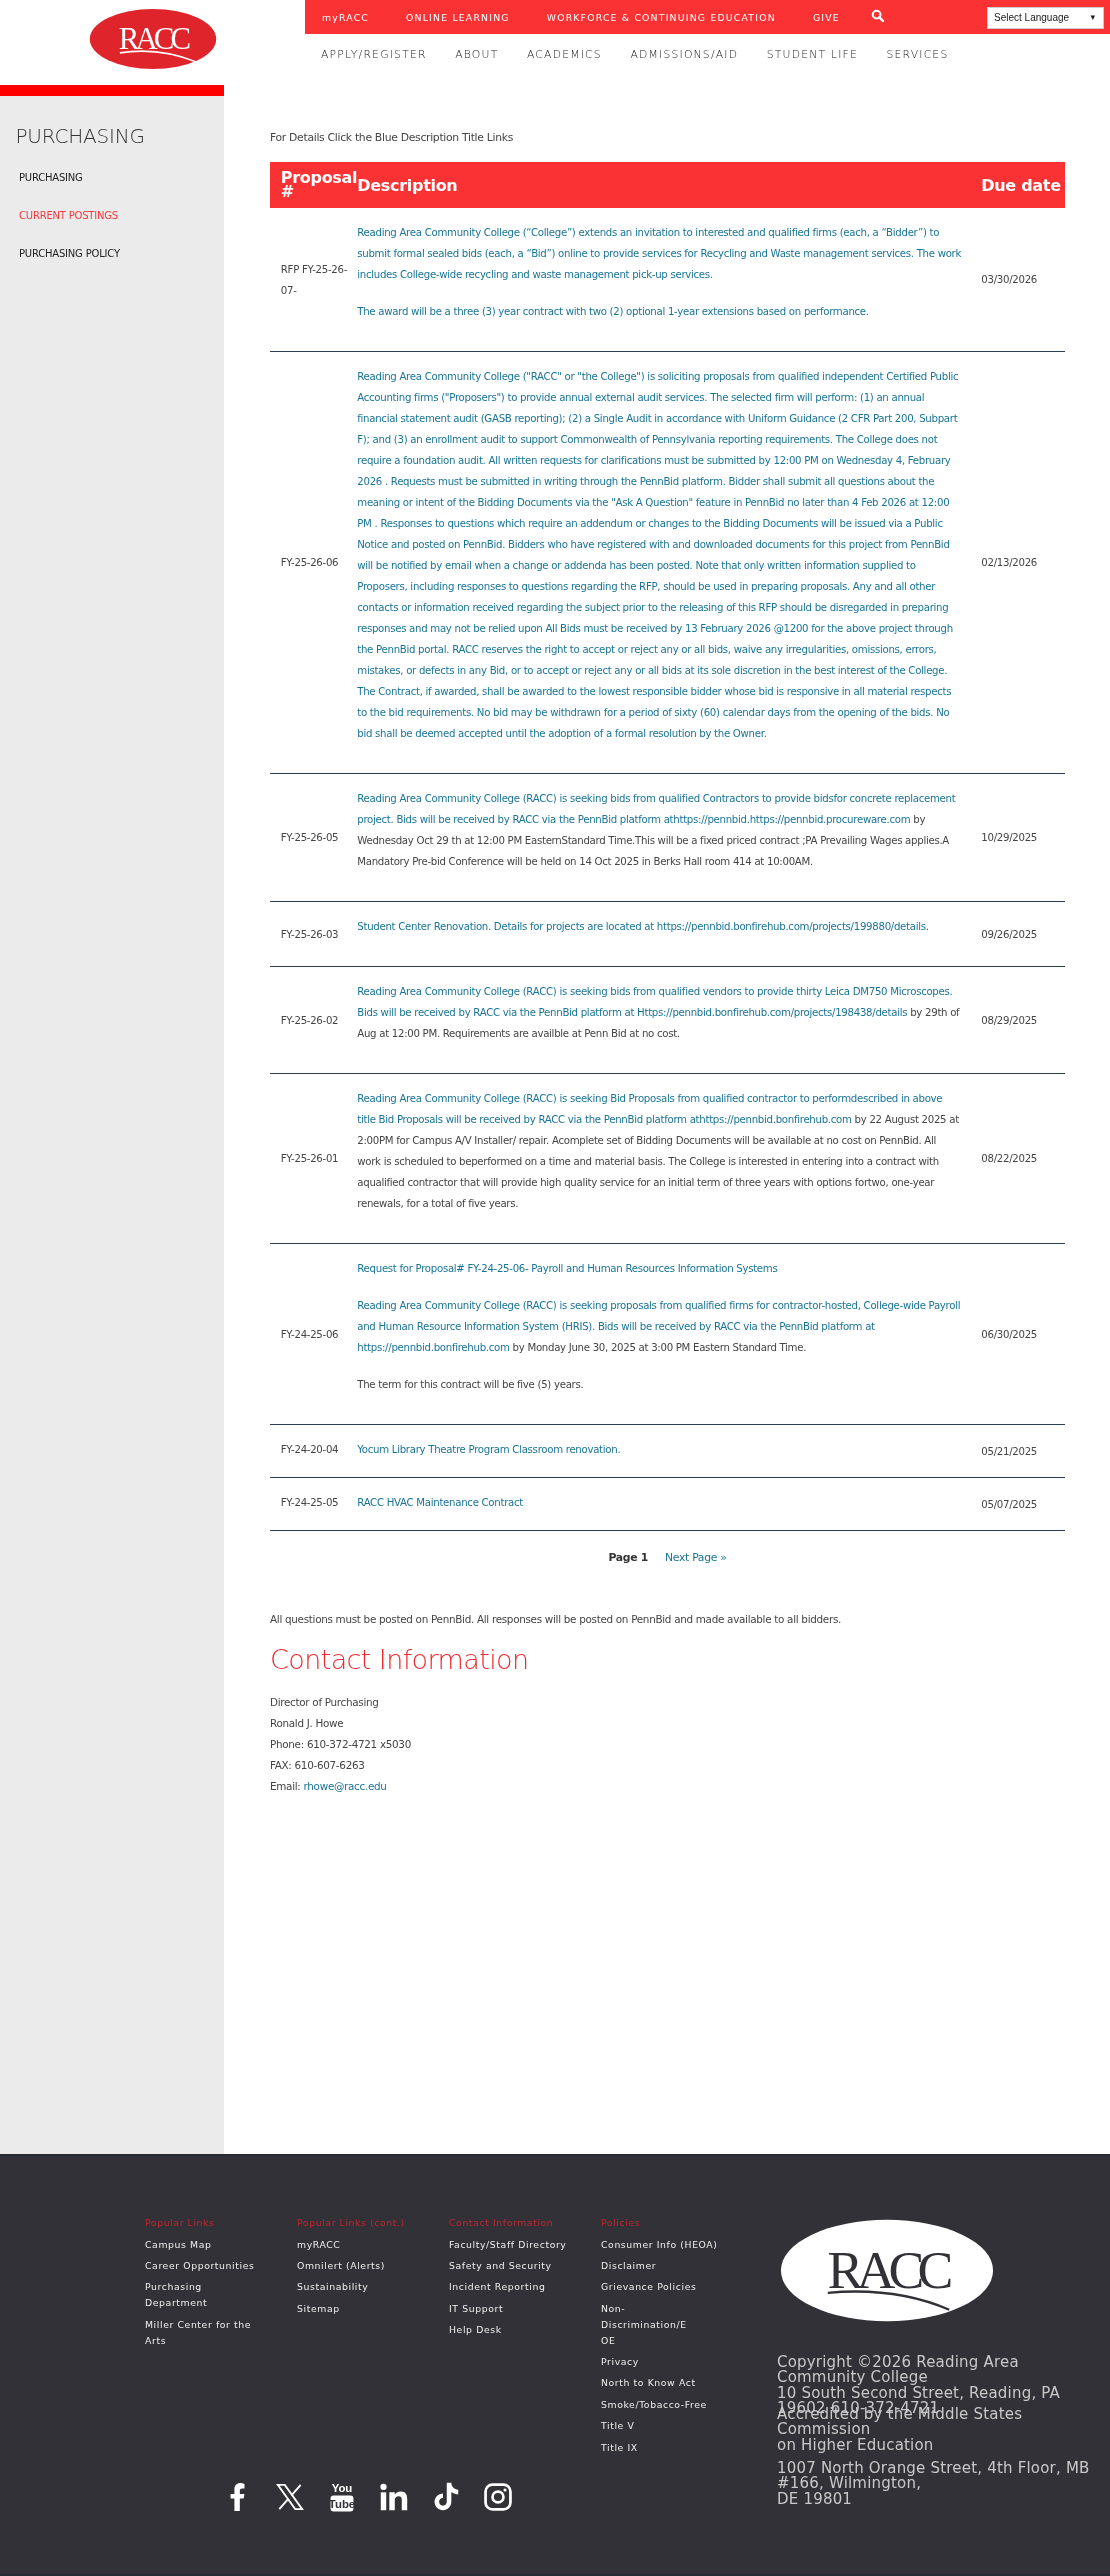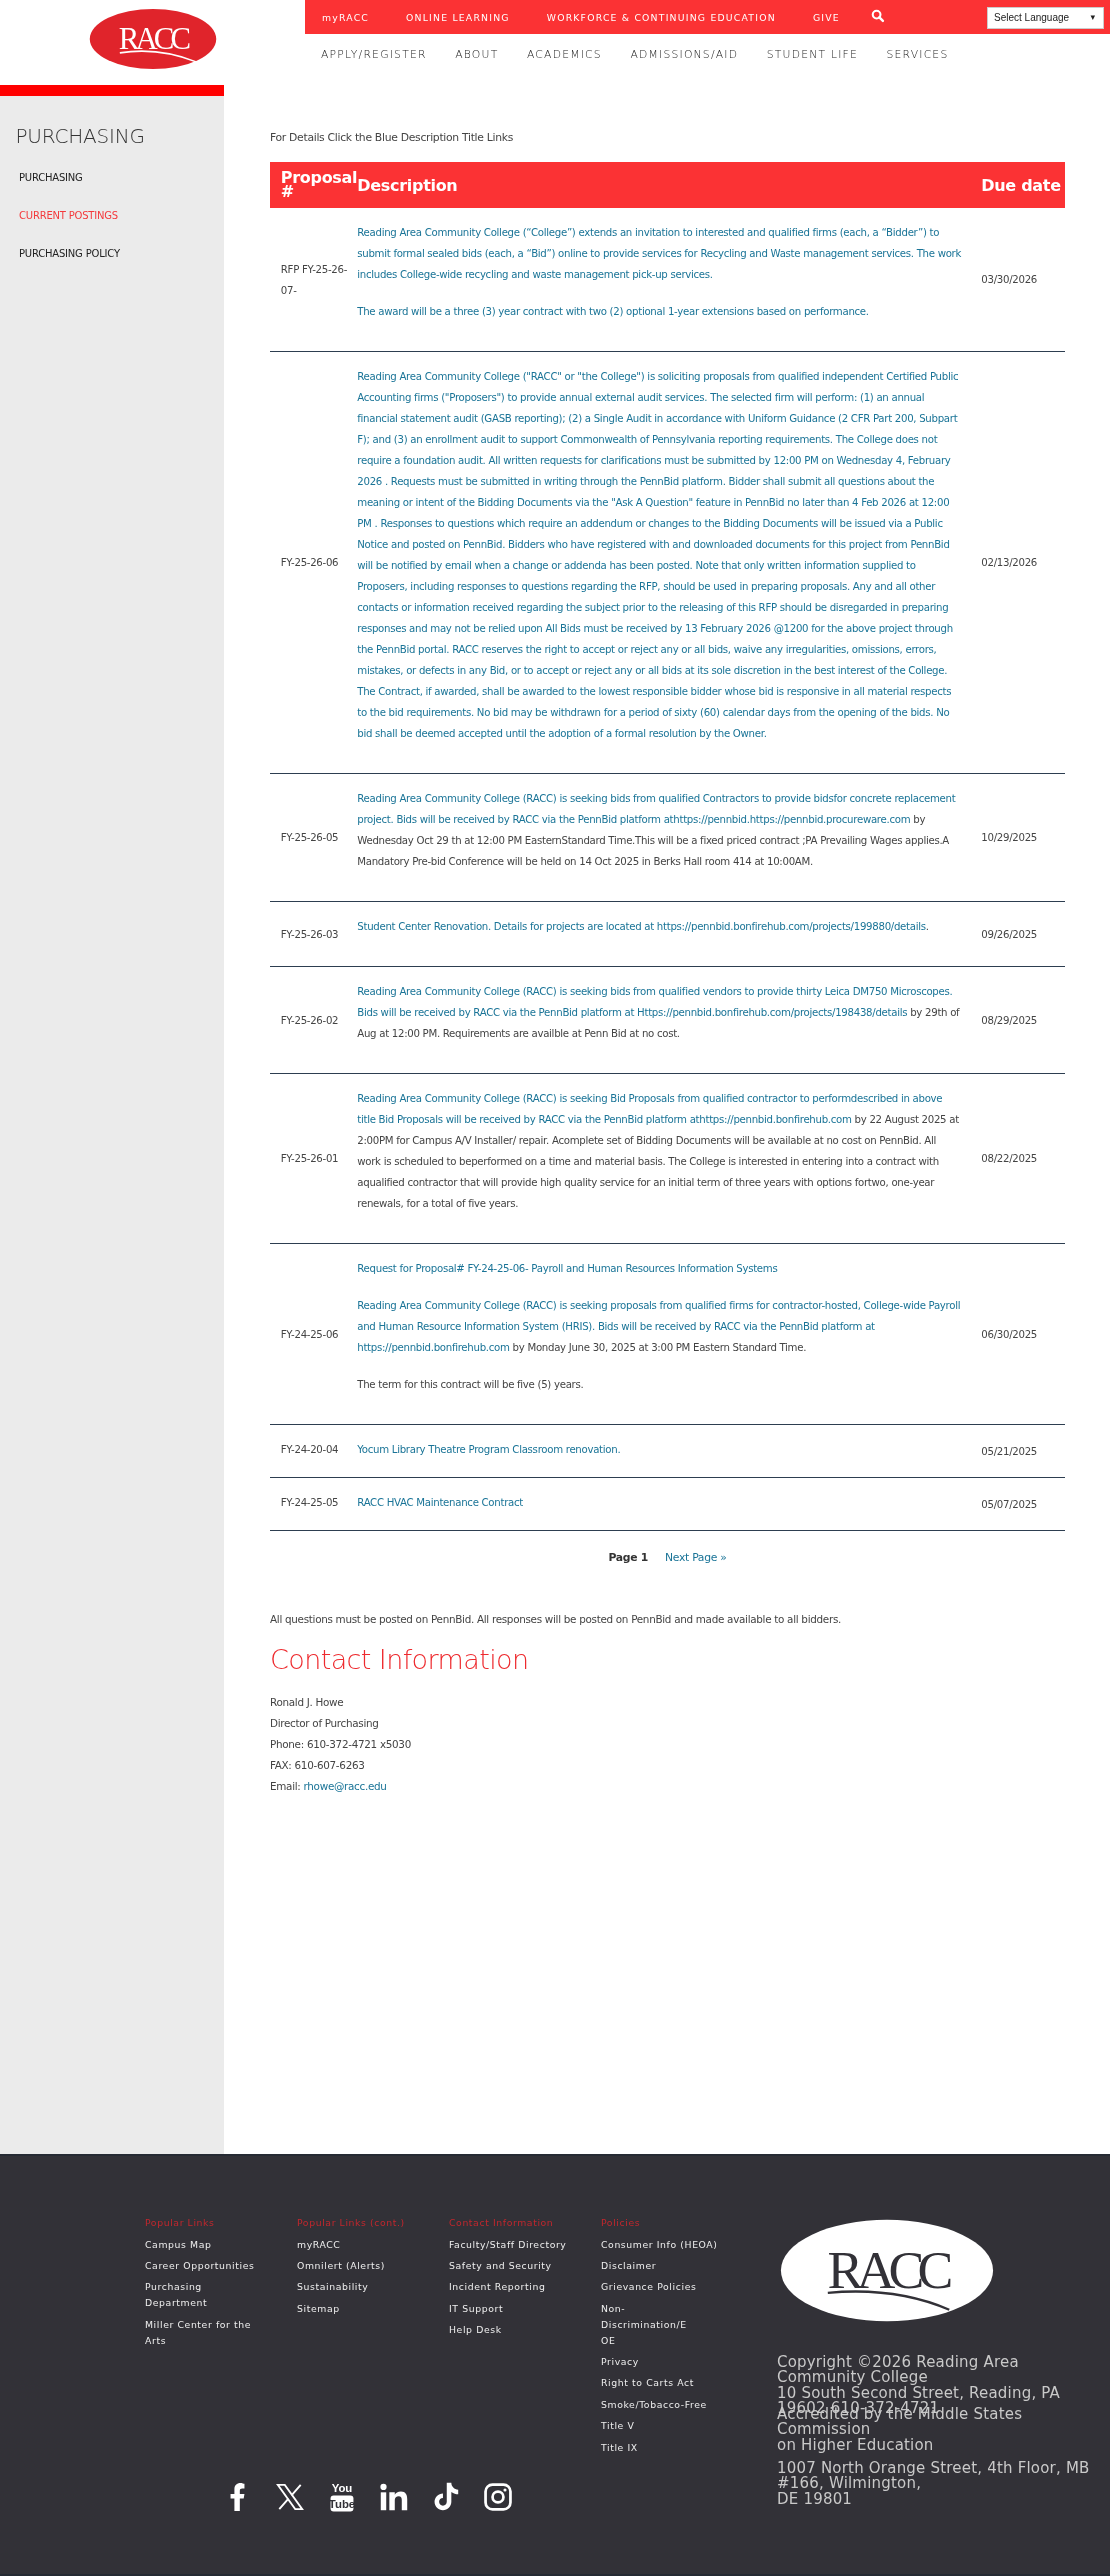--- a/index.html
+++ b/index.html
@@ -210,22 +210,22 @@
 
       <div class="pager">
         <span class="current">Page 1</span>
         <a class="next">Next Page »</a>
       </div>
 
       <p class="notice">All questions must be posted on PennBid. All responses will be posted on PennBid and made available to all bidders.</p>
 
       <h2 class="contact-title">Contact Information</h2>
       <div class="contact-lines">
+        <div>Director of Purchasing</div>
         <div>Ronald J. Howe</div>
-        <div>Director of Purchasing</div>
         <div>Phone: 610-372-4721 x5030</div>
         <div>FAX: 610-607-6263</div>
         <div><span>Email: </span><a class="lnk">rhowe@racc.edu</a></div>
       </div>
       <div style="height:66px"></div>
     </div>
   </div>
 </div>
 
 <footer class="footer">
@@ -251,21 +251,21 @@
     <a class="flink">IT Support</a>
     <a class="flink">Help Desk</a>
   </div>
   <div class="fcol c4">
     <div class="fhead">Policies</div>
     <a class="flink">Consumer Info (HEOA)</a>
     <a class="flink">Disclaimer</a>
     <a class="flink">Grievance Policies</a>
     <a class="flink" style="width:93px;word-break:break-word">Non-Discrimination/EOE</a>
     <a class="flink">Privacy</a>
-    <a class="flink">Right to Carts Act</a>
+    <a class="flink">North to Know Act</a>
     <a class="flink">Smoke/Tobacco-Free</a>
     <a class="flink">Title V</a>
     <a class="flink">Title IX</a>
   </div>
 
   <div class="footer-logo">
     <svg viewBox="0 0 278 134">
       <ellipse cx="139" cy="67" rx="138" ry="66" fill="#fff"></ellipse>
       <text x="139" y="90" text-anchor="middle" font-family="Liberation Serif, serif" font-size="70" fill="#323137" letter-spacing="-9">RACC</text>
       <path d="M62 96 Q150 88 220 118" stroke="#323137" stroke-width="3" fill="none"></path>

